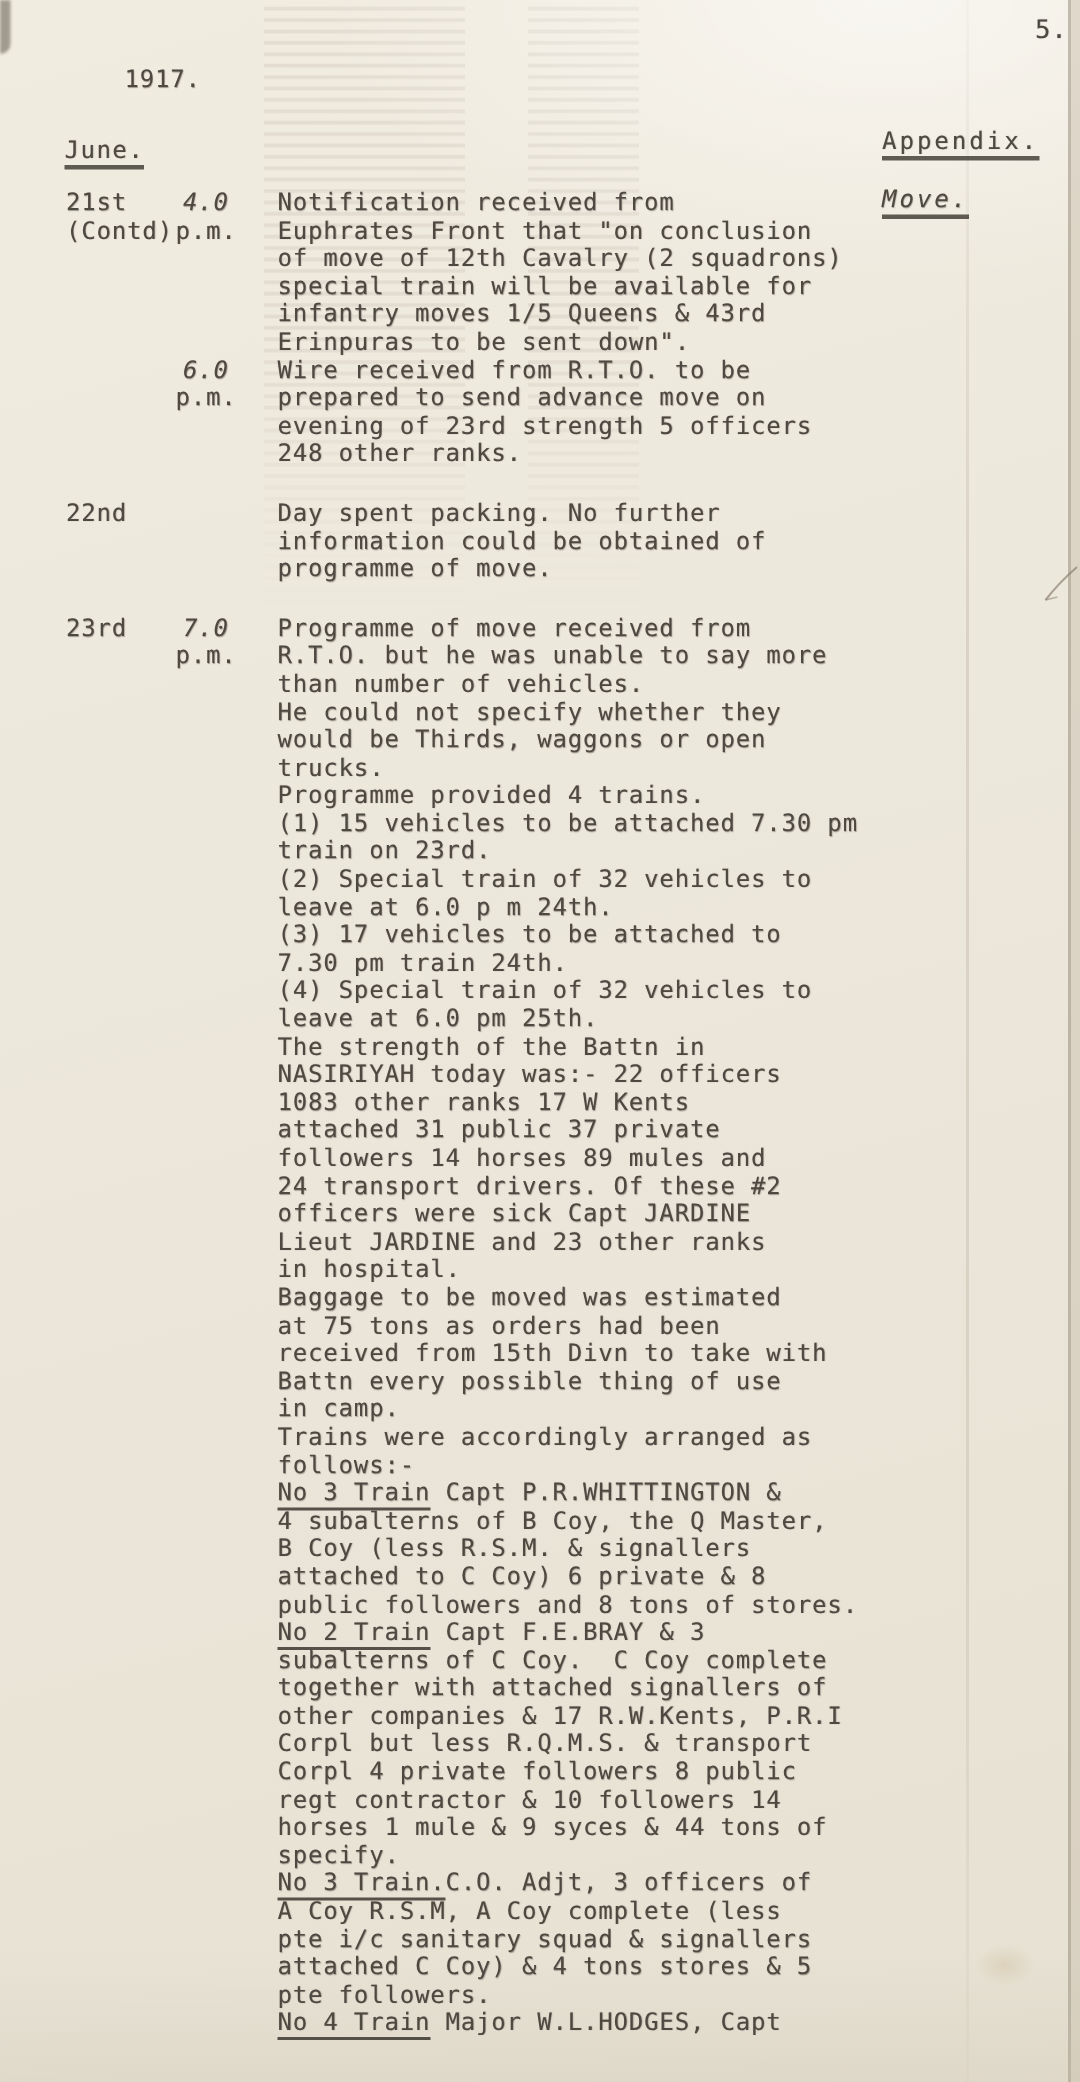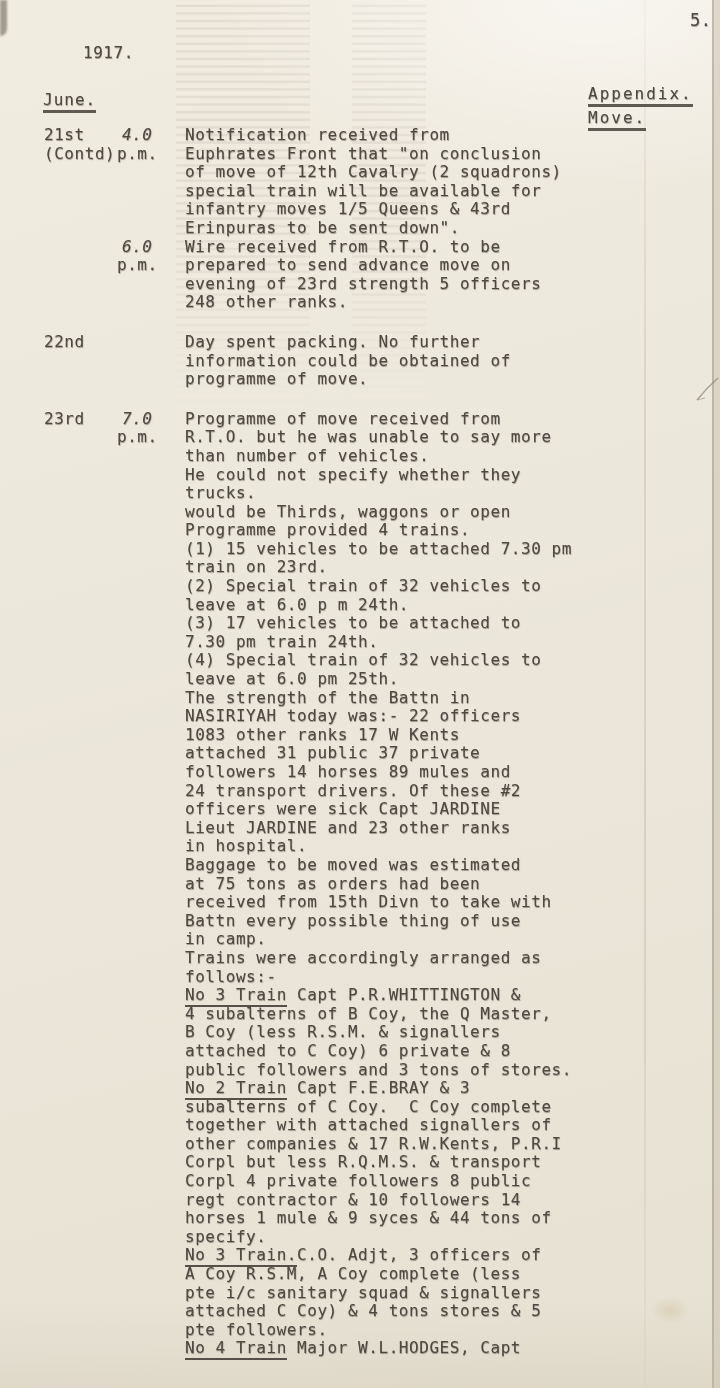--- a/index.html
+++ b/index.html
@@ -20,21 +20,21 @@
   .tl{height:18.6px;line-height:18.6px;}
   .u{border-bottom:2px solid rgba(60,55,47,0.85);padding-bottom:1px;}
   .u-heavy{border-bottom:3px solid rgba(58,53,45,0.8);padding-bottom:1px;}
   .abs{position:absolute;}
 
   
   .page-number{top:10px;left:690px;font-size:17px;}
   .year-heading{top:43px;left:45px;margin-left:38px;}
   .month-heading{top:90px;left:43px;letter-spacing:1px;}
   .appendix-heading{top:84px;left:588px;letter-spacing:2px;}
-  .margin-note{top:108px;left:588px;letter-spacing:2px;}
+  .margin-note{top:123px;left:588px;letter-spacing:2px;font-style:italic;}
 
   
   .entries{position:absolute;top:126px;left:0;width:668px;}
   .entry{display:grid;grid-template-columns:44px 72px 69px 1fr;margin-top:21px;}
   .entry:first-child,.entry.cont{margin-top:0;}
   .entry-time .tl:first-child{padding-left:6px;font-style:italic;}
   .entry-time .tl{padding-left:1px;}
 
   
   .ghost{
@@ -141,22 +141,22 @@
         </div>
         <div class="entry-time">
           <div class="tl ink">7.0</div>
           <div class="tl ink">p.m.</div>
         </div>
         <div class="entry-body">
           <div class="tl ink">Programme of move received from</div>
           <div class="tl ink">R.T.O. but he was unable to say more</div>
           <div class="tl ink">than number of vehicles.</div>
           <div class="tl ink">He could not specify whether they</div>
+          <div class="tl ink">would be Thirds, waggons or open</div>
           <div class="tl ink">trucks.</div>
-          <div class="tl ink">would be Thirds, waggons or open</div>
           <div class="tl ink">Programme provided 4 trains.</div>
           <div class="tl ink">(1) 15 vehicles to be attached 7.30 pm</div>
           <div class="tl ink">train on 23rd.</div>
           <div class="tl ink">(2) Special train of 32 vehicles to</div>
           <div class="tl ink">leave at 6.0 p m 24th.</div>
           <div class="tl ink">(3) 17 vehicles to be attached to</div>
           <div class="tl ink">7.30 pm train 24th.</div>
           <div class="tl ink">(4) Special train of 32 vehicles to</div>
           <div class="tl ink">leave at 6.0 pm 25th.</div>
           <div class="tl ink">The strength of the Battn in</div>
@@ -172,21 +172,21 @@
           <div class="tl ink">at 75 tons as orders had been</div>
           <div class="tl ink">received from 15th Divn to take with</div>
           <div class="tl ink">Battn every possible thing of use</div>
           <div class="tl ink">in camp.</div>
           <div class="tl ink">Trains were accordingly arranged as</div>
           <div class="tl ink">follows:-</div>
           <div class="tl ink"><span class="u">No 3 Train</span><span> Capt P.R.WHITTINGTON &amp;</span></div>
           <div class="tl ink">4 subalterns of B Coy, the Q Master,</div>
           <div class="tl ink">B Coy (less R.S.M. &amp; signallers</div>
           <div class="tl ink">attached to C Coy) 6 private &amp; 8</div>
-          <div class="tl ink">public followers and 3 tons of stores.</div>
+          <div class="tl ink">public followers and 8 tons of stores.</div>
           <div class="tl ink"><span class="u">No 2 Train</span><span> Capt F.E.BRAY &amp; 3</span></div>
           <div class="tl ink">subalterns of C Coy.  C Coy complete</div>
           <div class="tl ink">together with attached signallers of</div>
           <div class="tl ink">other companies &amp; 17 R.W.Kents, P.R.I</div>
           <div class="tl ink">Corpl but less R.Q.M.S. &amp; transport</div>
           <div class="tl ink">Corpl 4 private followers 8 public</div>
           <div class="tl ink">regt contractor &amp; 10 followers 14</div>
           <div class="tl ink">horses 1 mule &amp; 9 syces &amp; 44 tons of</div>
           <div class="tl ink">specify.</div>
           <div class="tl ink"><span class="u">No 3 Train.</span><span>C.O. Adjt, 3 officers of</span></div>

